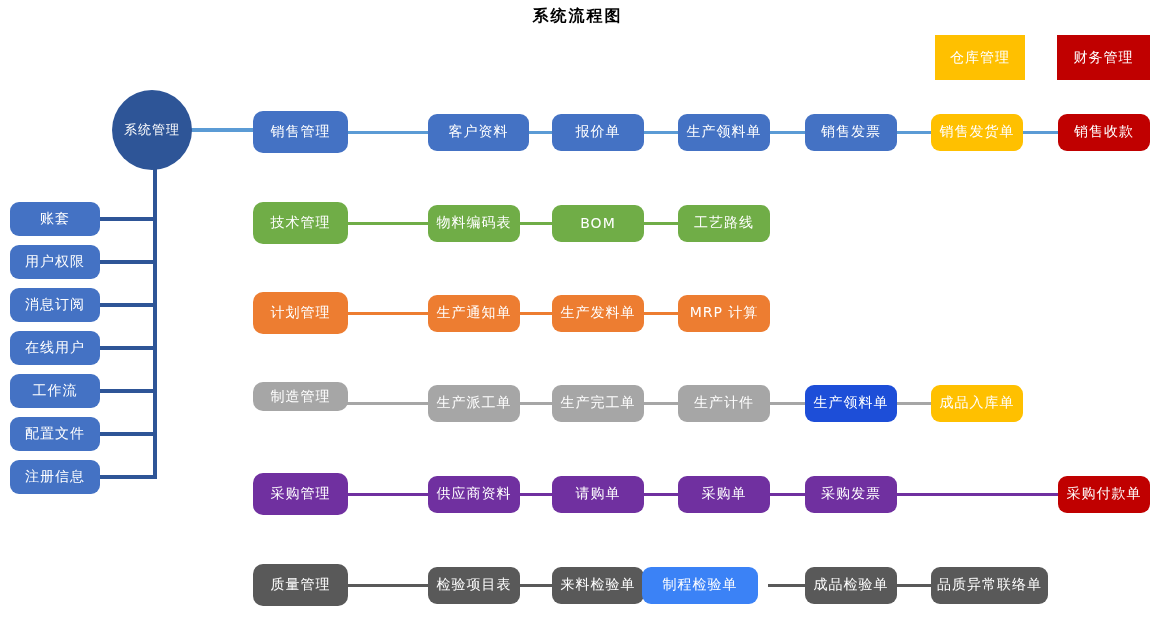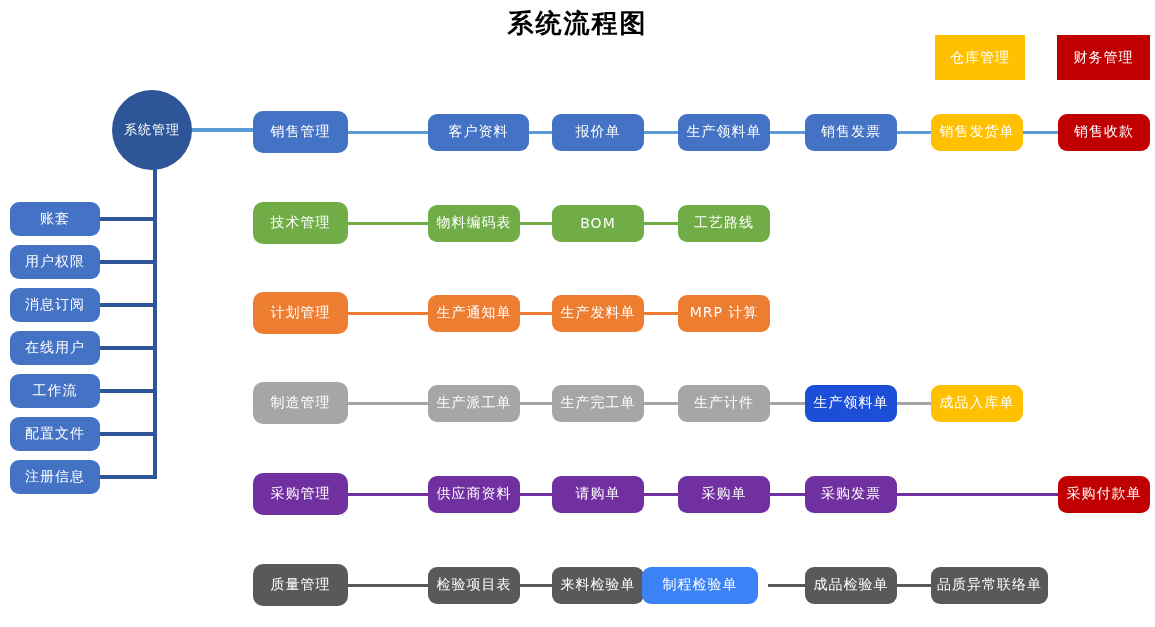--- a/index.html
+++ b/index.html
@@ -1,21 +1,21 @@
 <!DOCTYPE html>
 <html><head>
 <meta charset="utf-8">
 <style>
   html,body { margin:0; padding:0; background:#ffffff; }
   body { font-family:"DejaVu Sans","Liberation Sans",sans-serif; }
   #stage { position:relative; width:1155px; height:627px; background:#ffffff; overflow:hidden; }
   .title {
     position:absolute; top:6px; left:0; width:100%; text-align:center;
     font-family:"DejaVu Serif","Liberation Serif",serif;
-    font-size:26px; font-weight:bold; color:#000; letter-spacing:2px; z-index:3;
+    font-size:16px; font-weight:bold; color:#000; letter-spacing:2px; z-index:3;
   }
   .node {
     position:absolute; display:flex; align-items:center; justify-content:center;
     color:#ffffff; font-size:14px; letter-spacing:1px; box-sizing:border-box;
     z-index:2; text-align:center; white-space:nowrap;
   }
   .chain { border-radius:9px; }
   .cat   { border-radius:10px; }
   .standalone { border-radius:0; }
   .sidebar-box { border-radius:9px; }
@@ -66,21 +66,21 @@
     <div class="node chain" style="left: 552px; top: 204.5px; width: 92px; height: 37px; background: rgb(112, 173, 71);">BOM</div>
     <div class="line" style="left: 642px; top: 221.5px; width: 38px; height: 3px; background: rgb(112, 173, 71);"></div>
     <div class="node cat" style="left: 253px; top: 292px; width: 95px; height: 42px; background: rgb(237, 125, 49);">计划管理</div>
     <div class="node chain" style="left: 678px; top: 204.5px; width: 92px; height: 37px; background: rgb(112, 173, 71);">工艺路线</div>
     <div class="line" style="left: 346px; top: 311.5px; width: 84px; height: 3px; background: rgb(237, 125, 49);"></div>
     <div class="node chain" style="left: 428px; top: 294.5px; width: 92px; height: 37px; background: rgb(237, 125, 49);">生产通知单</div>
     <div class="line" style="left: 518px; top: 311.5px; width: 36px; height: 3px; background: rgb(237, 125, 49);"></div>
     <div class="node chain" style="left: 552px; top: 294.5px; width: 92px; height: 37px; background: rgb(237, 125, 49);">生产发料单</div>
     <div class="line" style="left: 642px; top: 311.5px; width: 38px; height: 3px; background: rgb(237, 125, 49);"></div>
     <div class="node chain" style="left: 678px; top: 294.5px; width: 92px; height: 37px; background: rgb(237, 125, 49);">MRP 计算</div>
-    <div class="node cat" style="left: 253px; top: 382px; width: 95px; height: 42px; background: rgb(166, 166, 166);">制造管理</div>
+    <div class="node cat" style="left: 253px; top: 382px; width: 95px; height: 29px; background: rgb(166, 166, 166);">制造管理</div>
     <div class="line" style="left: 346px; top: 401.5px; width: 84px; height: 3px; background: rgb(166, 166, 166);"></div>
     <div class="node chain" style="left: 428px; top: 384.5px; width: 92px; height: 37px; background: rgb(166, 166, 166);">生产派工单</div>
     <div class="line" style="left: 518px; top: 401.5px; width: 36px; height: 3px; background: rgb(166, 166, 166);"></div>
     <div class="node chain" style="left: 552px; top: 384.5px; width: 92px; height: 37px; background: rgb(166, 166, 166);">生产完工单</div>
     <div class="line" style="left: 642px; top: 401.5px; width: 38px; height: 3px; background: rgb(166, 166, 166);"></div>
     <div class="node chain" style="left: 678px; top: 384.5px; width: 92px; height: 37px; background: rgb(166, 166, 166);">生产计件</div>
     <div class="line" style="left: 768px; top: 401.5px; width: 39px; height: 3px; background: rgb(166, 166, 166);"></div>
     <div class="node chain" style="left: 805px; top: 384.5px; width: 92px; height: 37px; background: #1d4ed8;">生产领料单</div>
     <div class="line" style="left: 895px; top: 401.5px; width: 38px; height: 3px; background: rgb(166, 166, 166);"></div>
     <div class="node chain" style="left: 931px; top: 384.5px; width: 92px; height: 37px; background: rgb(255, 192, 0);">成品入库单</div>

